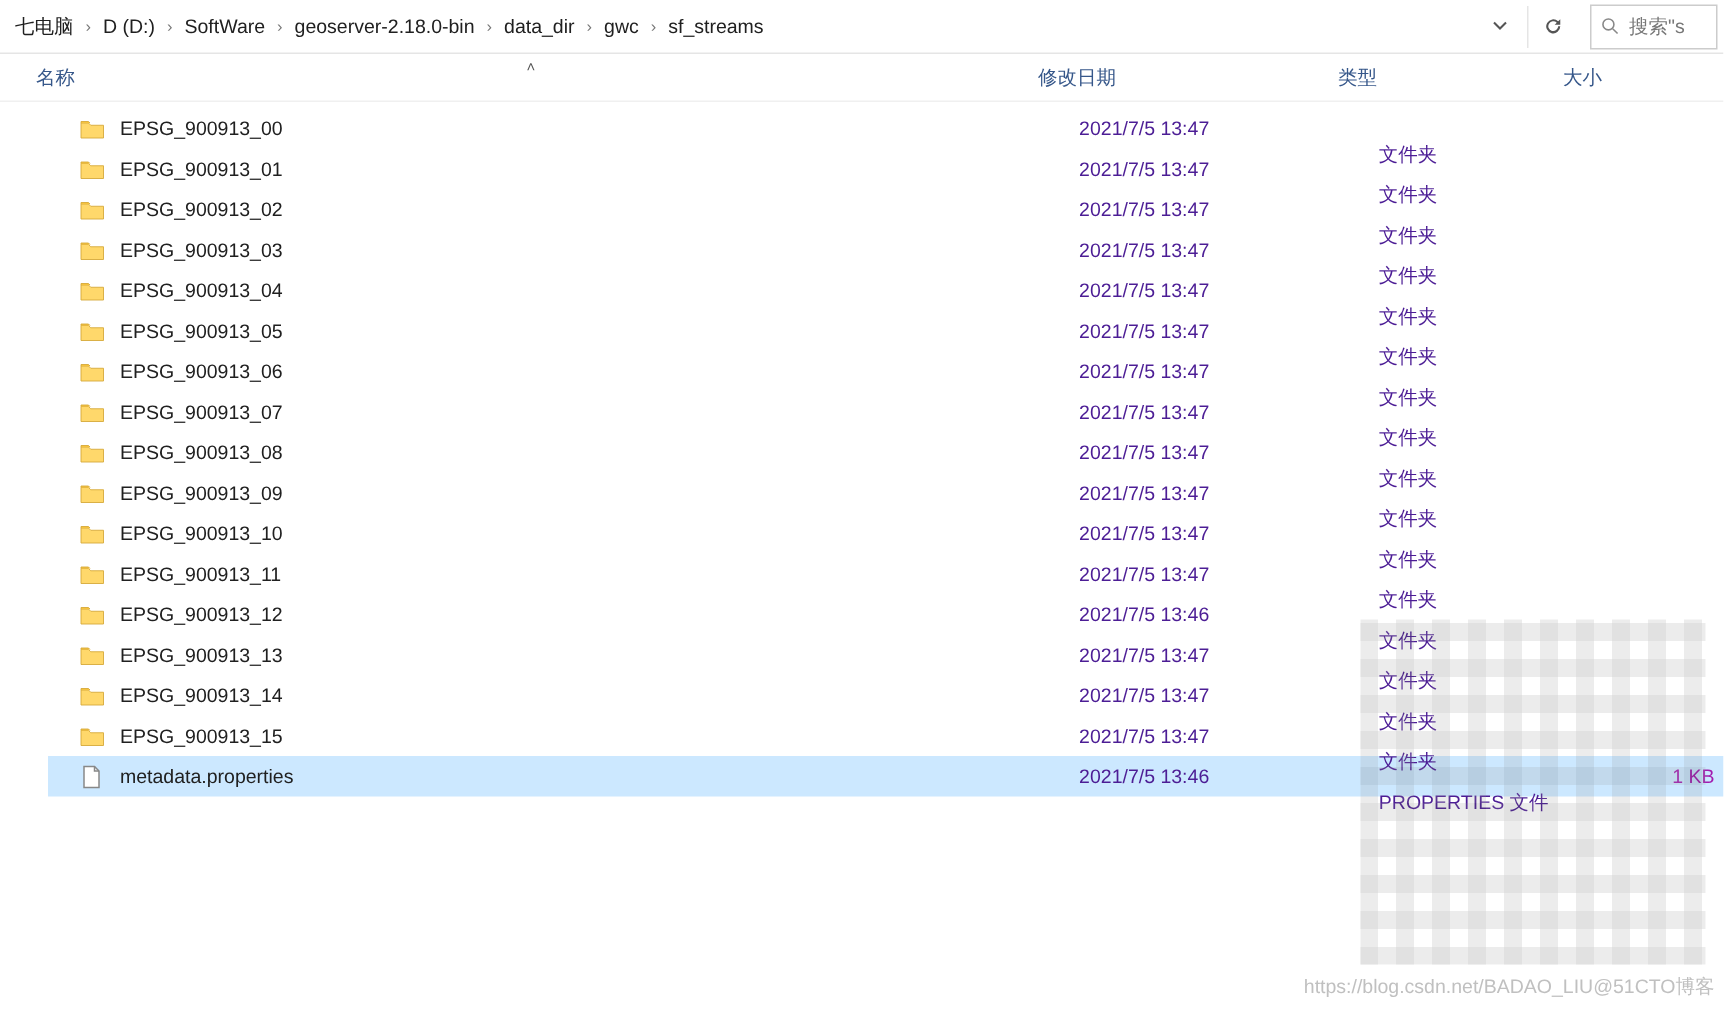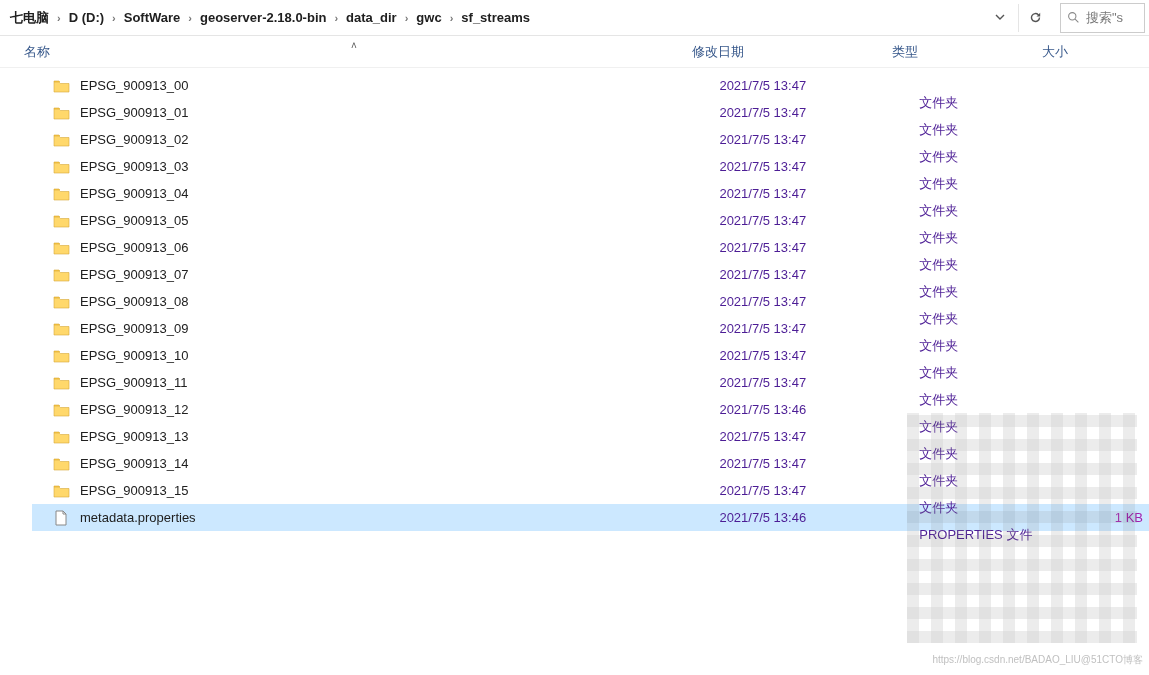--- a/index.html
+++ b/index.html
@@ -1,19 +1,19 @@
 <!DOCTYPE html>
 <html><head>
   <meta charset="utf-8">
   <style>
     * { margin: 0; padding: 0; box-sizing: border-box; font-family: "Microsoft YaHei", "Segoe UI", sans-serif; }
     body { background: #fff; width: 1149px; height: 675px; overflow: hidden; font-size: 13px; color: #202020; }
 
     .toolbar { display: flex; align-items: center; height: 36px; border-bottom: 1px solid #e5e5e5; padding: 0 4px; }
-    .breadcrumbs { flex: 1; display: flex; align-items: center; overflow: hidden; white-space: nowrap; height:100%;font-weight:bold; }
+    .breadcrumbs { flex: 1; display: flex; align-items: center; overflow: hidden; white-space: nowrap; height:100%; }
     .crumb { padding: 0 6px; line-height: 34px; cursor: default; }
     .sep { color: #777; font-size: 11px; padding: 0 2px; }
     .bc-drop { width:28px; text-align:center; color:#555; font-size:14px; cursor:default; }
     .refresh { width: 34px; height: 28px; display:flex; align-items:center; justify-content:center; border-left:1px solid #e5e5e5; margin-left:4px; cursor:default; color:#555;}
     .searchbox { width: 85px; height:30px; margin-left:8px; border:1px solid #ccc; display:flex; align-items:center; padding:0 6px; color:#777;}
     .searchbox svg { flex-shrink:0; margin-right:6px;}
     .searchbox span { white-space:nowrap; overflow:hidden;}
 
     .headers { display:flex; align-items:center; height:32px; border-bottom:1px solid #f0f0f0; padding-left:20px; color:#36578a; position:relative;}
     .col-name { width: 668px; }
@@ -27,21 +27,21 @@
     .row { display:flex; align-items:center; height:27px; padding-left:20px; cursor:default;}
     .row.selected { background:#cce8ff; }
     .icon { width:18px; height:18px; margin-right:10px; flex-shrink:0; display:flex; align-items:center; justify-content:center;}
     .folder-icon { fill:#ffd86b; stroke:#d6a93a; stroke-width:0.6;}
     .file-icon { fill:#fff; stroke:#888; stroke-width:1;}
     .rname { width: 640px; }
     .rdate { width: 200px; color:#4c1d95;}
     .rtype { width: 150px; color:#4c1d95;margin-top:34px;}
     .rsize { width: 80px; text-align:right; color:#a21caf; padding-right:6px;}
 
-    .watermark { position:absolute; right:6px; bottom:8px; color:#c0c0c0; font-size:10px; pointer-events:none;}
+    .watermark { position:absolute; right:6px; bottom:8px; color:#c0c0c0; font-size:13px; pointer-events:none;}
     .qr { position:absolute; right:12px; bottom:32px; width:230px; height:230px; opacity:0.18; pointer-events:none;
           background:
             repeating-linear-gradient(0deg, #999 0 12px, transparent 12px 24px),
             repeating-linear-gradient(90deg, #999 0 12px, transparent 12px 24px);
           background-blend-mode: multiply;}
   </style>
 </head>
 <body>
 
 <div class="toolbar">

